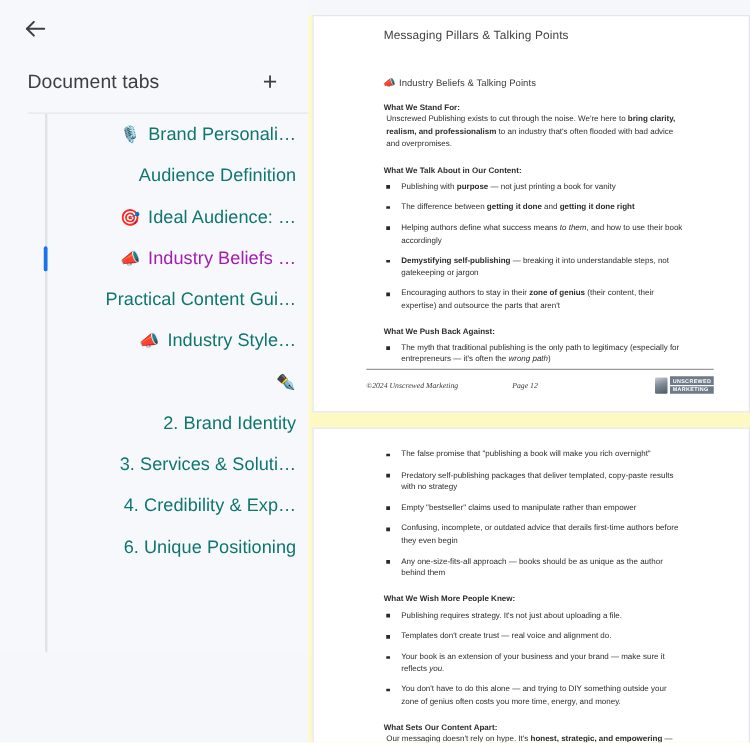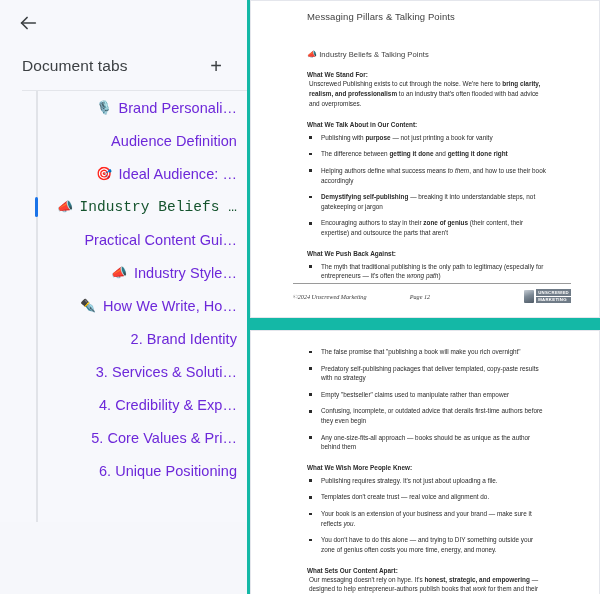--- a/index.html
+++ b/index.html
@@ -103,46 +103,47 @@
     overflow: hidden;
   }
   .tab-emoji {
     font-size: 13px;
     line-height: 1;
     flex: 0 0 auto;
     filter: saturate(1.05);
   }
   .tab-label {
     font-size: 14.5px;
-    color: #6d28d9;
+    color: #0f766e;
     letter-spacing: 0.05px;
     overflow: hidden;
     text-overflow: ellipsis;
     white-space: nowrap;
   }
-  .tab-item.selected .tab-label { color: #14532d; font-family: Liberation Mono, monospace; }
+  .tab-item.selected .tab-label { color: #a21caf; }
   .sel-bar {
     position: absolute;
     left: 35px;
     top: 7px;
     width: 3px;
     height: 20px;
     background: #1a73e8;
     border-radius: 2px;
     display: none;
   }
   .tab-item.selected .sel-bar { display: block; }
 
   
   .doc-area {
     flex: 1 1 auto;
     position: relative;
-    background: #14b8a6;
+    background: #fef9c3;
     overflow: hidden;
     padding-left: 3px;
+    margin-top: 12px;
   }
   .page {
     background: #ffffff;
     border: 1px solid #e4e6ec;
     position: relative;
   }
   .page-1 {
     height: 318px;
     padding: 6px 18px 0 14px;
   }
@@ -316,41 +317,35 @@
         </div>
         <div class="tab-item">
           <div class="tab-inner">
             <span class="tab-emoji">📣</span>
             <span class="tab-label">Industry Style…</span>
           </div>
         </div>
         <div class="tab-item">
           <div class="tab-inner">
             <span class="tab-emoji">✒️</span>
-            <span class="tab-label">How We Write, Ho…</span>
           </div>
         </div>
         <div class="tab-item">
           <div class="tab-inner">
             <span class="tab-label">2. Brand Identity</span>
           </div>
         </div>
         <div class="tab-item">
           <div class="tab-inner">
             <span class="tab-label">3. Services &amp; Soluti…</span>
           </div>
         </div>
         <div class="tab-item">
           <div class="tab-inner">
             <span class="tab-label">4. Credibility &amp; Exp…</span>
-          </div>
-        </div>
-        <div class="tab-item">
-          <div class="tab-inner">
-            <span class="tab-label">5. Core Values &amp; Pri…</span>
           </div>
         </div>
         <div class="tab-item">
           <div class="tab-inner">
             <span class="tab-label">6. Unique Positioning</span>
           </div>
         </div>
       </div>
   </aside>
 

